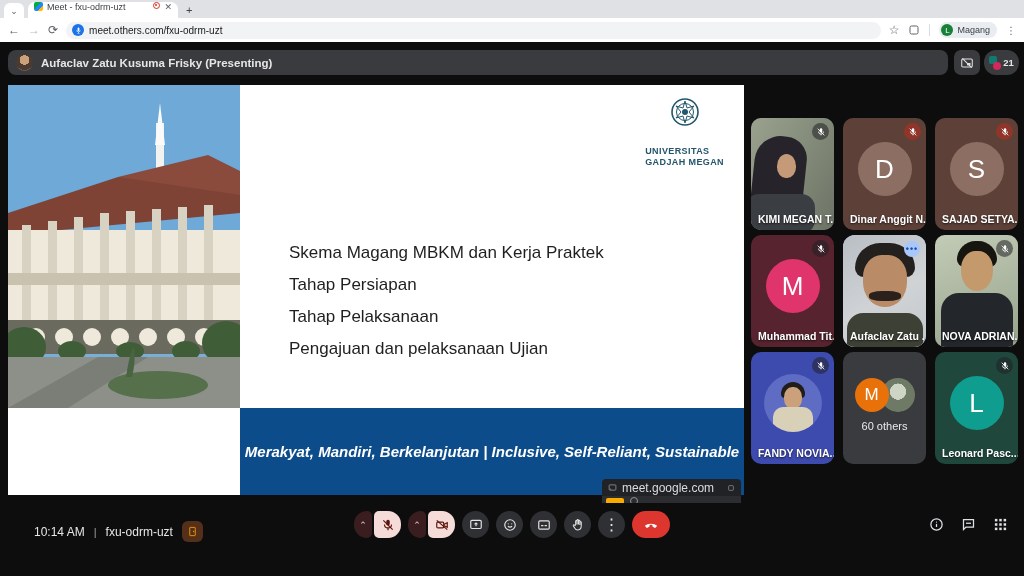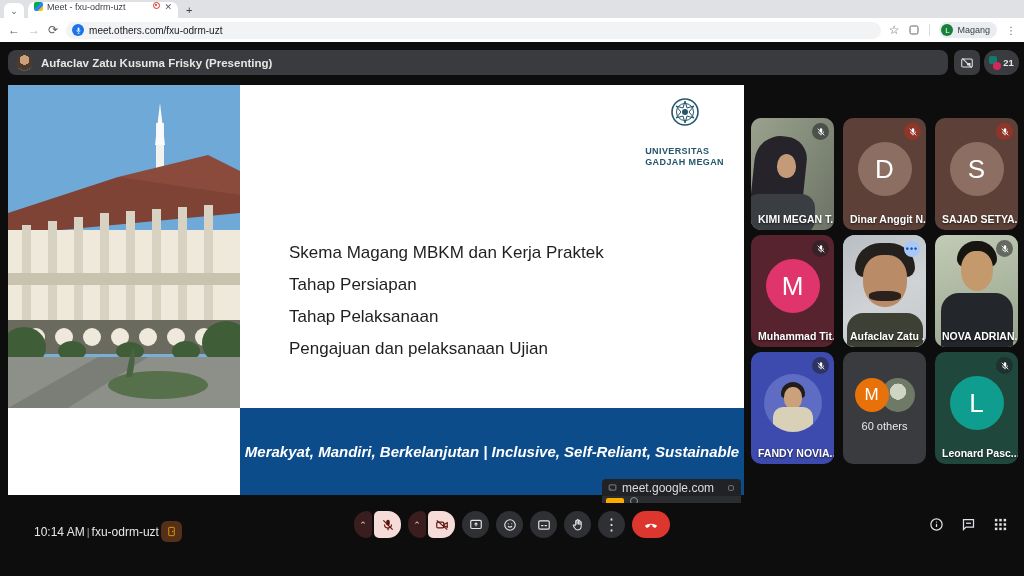--- a/index.html
+++ b/index.html
@@ -70,21 +70,21 @@
   .menu-chip{position:absolute;top:6px;right:6px;width:16px;height:16px;border-radius:50%;background:#a8c7fa;color:#174ea6;display:flex;align-items:center;justify-content:center;font-size:9px;letter-spacing:1px;font-weight:bold;z-index:4;}
   .avatar{position:absolute;left:50%;top:24px;transform:translateX(-50%);width:54px;height:54px;border-radius:50%;display:flex;align-items:center;justify-content:center;color:#fff;font-size:26px;z-index:2;}
   .tile.speaking{box-shadow:0 0 0 2px var(--accent-blue,#8ab4f8) inset;border-radius:12px;}
   .vfill{position:absolute;inset:0;}
   .others-wrap{position:absolute;left:0;top:26px;width:100%;display:flex;justify-content:center;}
   .oth-av1{width:34px;height:34px;border-radius:50%;background:#e8710a;color:#fff;font-size:17px;display:flex;align-items:center;justify-content:center;z-index:2;}
   .oth-av2{width:34px;height:34px;border-radius:50%;margin-left:-8px;background:radial-gradient(circle at 50% 40%,#cfd5c4 0 30%,#6f7a66 31% 75%,#545e4d 76%);z-index:1;}
   .others-label{position:absolute;left:0;top:68px;width:100%;text-align:center;font-size:11px;color:#e8eaed;}
 
   
-  #bar-left{position:absolute;left:34px;top:521px;display:flex;align-items:center;gap:2px;}
+  #bar-left{position:absolute;left:34px;top:521px;display:flex;align-items:center;gap:9px;}
   .bar-time,.bar-code{font-size:12px;color:#e6e6e6;}
   .bar-sep{font-size:11px;color:#9aa0a6;}
   .door-chip{width:21px;height:21px;border-radius:6px;background:#54301a;display:flex;align-items:center;justify-content:center;}
   #controls{position:absolute;left:50%;top:511px;transform:translateX(-50%);display:flex;align-items:center;gap:7px;}
   .ctl-group{display:flex;gap:2px;align-items:center;}
   .chev-seg{width:18px;height:27px;border-radius:13px 5px 5px 13px;background:var(--muted-dark-red,#3a1d1f);display:flex;align-items:center;justify-content:center;color:#f2c7c2;font-size:9px;}
   .main-seg{width:27px;height:27px;border-radius:5px 13px 13px 5px;background:var(--muted-pink,#f5dcd9);display:flex;align-items:center;justify-content:center;}
   .circle-btn{width:27px;height:27px;border-radius:50%;background:#2e3033;display:flex;align-items:center;justify-content:center;color:#e3e3e3;}
   .end-btn{width:38px;height:27px;border-radius:14px;background:var(--end-call-red,#dc362e);display:flex;align-items:center;justify-content:center;}
   #bar-right{position:absolute;right:16px;top:517px;display:flex;align-items:center;gap:17px;color:#dfe1e5;}

